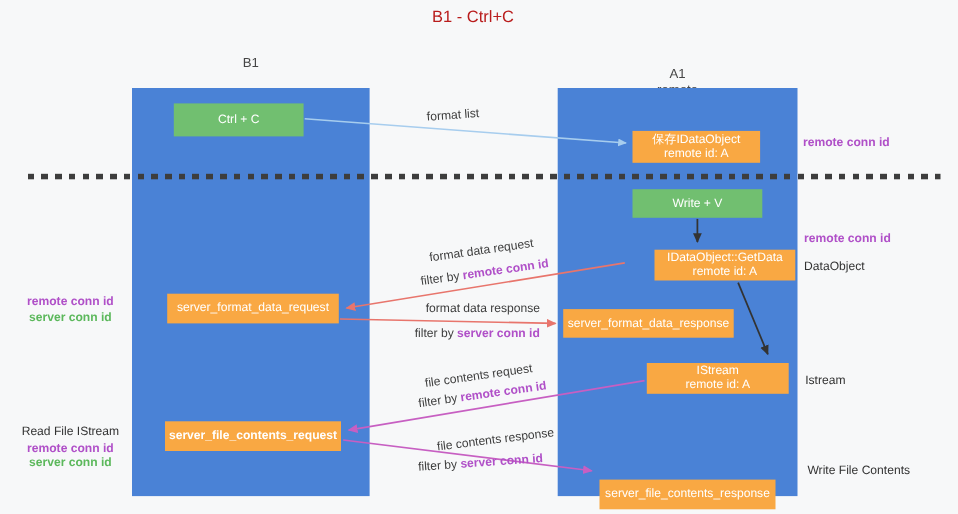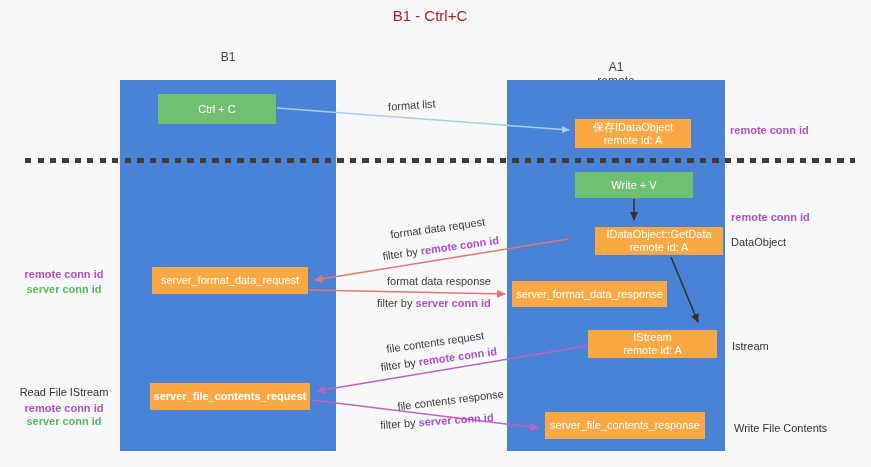--- a/index.html
+++ b/index.html
@@ -41,21 +41,21 @@
   .box.orange{background:#f9a843;}
   .box.green{background:#71bf70;}
   #box-ctrl-c{left:158px;top:94px;width:118px;height:30px;}
   #box-save-idataobject{left:575px;top:119px;width:116px;height:29px;}
   #box-ctrl-v{left:575px;top:172px;width:118px;height:26px;}
   #box-getdata{left:570px;top:227px;width:128px;height:28px;margin-left:25px;}
   #box-format-req{left:152px;top:267px;width:156px;height:27px;}
   #box-format-resp{left:512px;top:281px;width:155px;height:26px;}
   #box-istream{left:588px;top:330px;width:129px;height:28px;}
   #box-file-req{left:150px;top:383px;width:160px;height:27px;font-weight:bold;}
-  #box-file-resp{left:545px;top:412px;width:160px;height:27px;}
+  #box-file-resp{left:545px;top:436px;width:160px;height:27px;}
   .msg-label{
     position:absolute;z-index:5;font-size:11px;color:#3d3d3d;white-space:nowrap;
   }
   .purple{color:#b050c8;font-weight:700;}
   .greentxt{color:#5cb85c;font-weight:700;}
   .dark{color:#333;}
   #lbl-format-list{left:388px;top:99px;transform:rotate(-4deg);}
   #lbl-fdr{left:390px;top:222px;transform:rotate(-8deg);}
   #lbl-fdr-filter{left:382px;top:242px;transform:rotate(-8deg);}
   #lbl-fdresp{left:387px;top:275px;}

